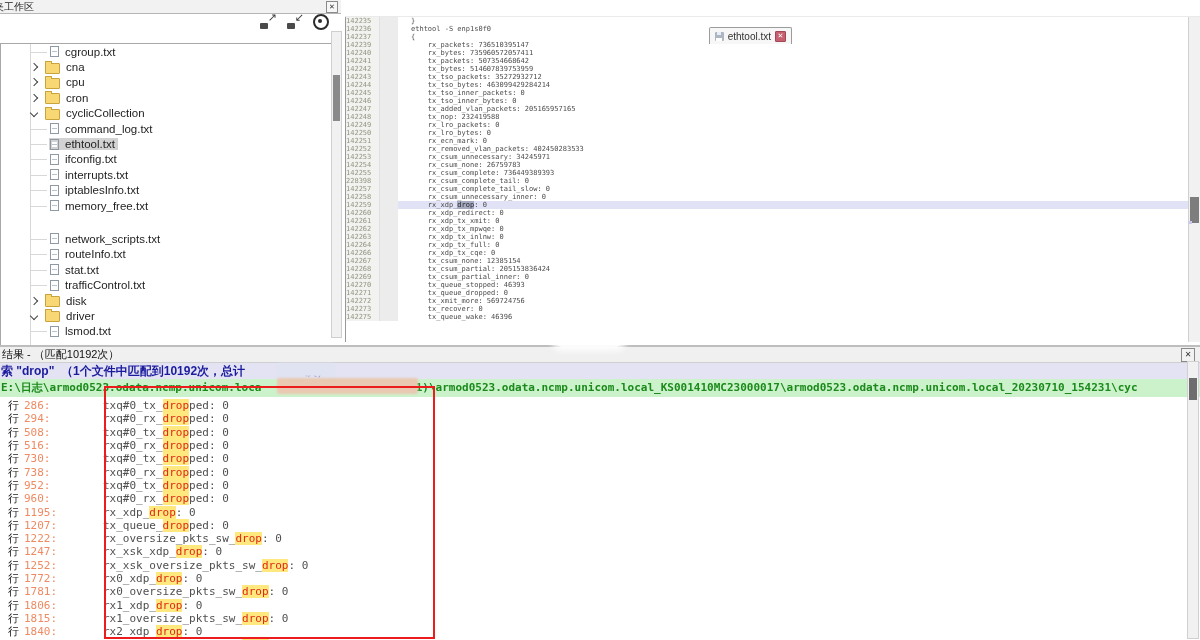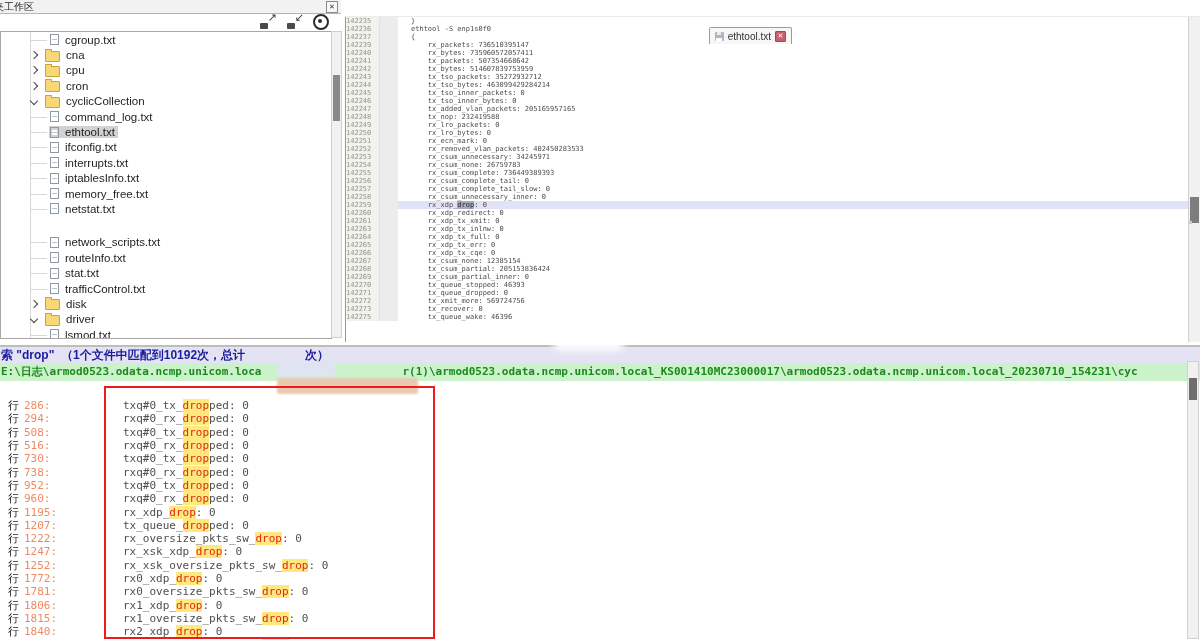--- a/index.html
+++ b/index.html
@@ -14,21 +14,21 @@
   .wsp-title .t{display:inline-block;margin-left:-6px}
   .wsp-close{position:absolute;right:7px;top:1px;width:10px;height:10px;border:1px solid #8a8a8a;
              background:#f6f6f6;font-size:7px;line-height:9px;text-align:center;color:#333;cursor:default}
   .wsp-toolbar{position:absolute;right:16px;top:14px;display:flex;gap:9px;align-items:center}
   .icon-btn{width:18px;height:15px;position:relative}
   .icon-btn .box{position:absolute;left:1px;bottom:1px;width:8px;height:6px;background:#4a4a4a;border-radius:1px}
   .icon-btn .arr{position:absolute;right:0;top:-4px;font-size:11px;color:#3a3a3a}
   .loc{width:12px;height:12px;border:2px solid #2b2b2b;border-radius:50%;position:relative}
   .loc::after{content:'';position:absolute;left:3px;top:3px;width:4px;height:4px;background:#2b2b2b;border-radius:50%}
 
-  .tree-box{position:absolute;left:0;top:31px;width:331px;height:306px;border-top:1px solid #a8a8a8;
+  .tree-box{position:absolute;left:0;top:43px;width:331px;height:306px;border-top:1px solid #a8a8a8;
             border-left:1px solid #a8a8a8;border-bottom:1px solid #a8a8a8;background:#fff;overflow:hidden}
   .guide{position:absolute;left:29px;top:0;height:100%;border-left:1px solid #d8d8d8}
   .trow{position:relative;height:15.4px;display:flex;align-items:center;font-size:11.5px;color:#1e1e1e;cursor:default}
   .trow.folder{padding-left:30px}
   .trow.file{padding-left:48px}
   .trow.gap{height:18px}
   .trow .stub{position:absolute;left:30px;top:50%;width:16px;border-top:1px solid #d8d8d8}
   .chev{width:5px;height:5px;border-right:1.5px solid #444;border-bottom:1.5px solid #444;margin-right:7px;flex:none}
   .chev.right{transform:rotate(-45deg)}
   .chev.down{transform:rotate(45deg)}
@@ -86,21 +86,21 @@
              background:#f2f2f2;text-align:center;font-size:8px;line-height:11px;color:#333}
   .res-summary{height:16px;background:#e3e3f3;color:#1b1b9e;font-weight:bold;font-size:12px;
                line-height:16px;white-space:pre;padding-left:1px}
   .res-path{height:18px;background:#ccf2cc;color:#1b8a1b;font-weight:bold;white-space:pre;
             font-family:"DejaVu Sans Mono",monospace;font-size:11px;line-height:18px;overflow:hidden;padding-left:1px}
   #rrows{position:absolute;left:0;top:52px;width:1186px;bottom:0;overflow:hidden;
          font-family:"DejaVu Sans Mono",monospace;font-size:11px}
   .rrow{height:13.3px;display:flex;align-items:center;white-space:pre}
   .rh{padding-left:8px;width:16px;color:#222;font-family:"Liberation Sans",sans-serif;font-size:11px;flex:none}
   .rnum{width:59px;text-align:left;color:#ef8a63;flex:none}
-  .rtext{margin-left:40px;color:#4f4f4f}
+  .rtext{margin-left:20px;color:#4f4f4f}
   .rmatch{color:#e02818;background:#ffe87d}
   #rsb{position:absolute;left:1187px;top:361px;width:12px;height:278px;background:#f1f1f1;
        border:1px solid #d0d0d0;box-sizing:border-box}
   #rsb .thumb{position:absolute;left:1px;top:16px;width:8px;height:22px;background:#6e6e6e}
 
   
   #redbox{position:absolute;left:104px;top:386px;width:327px;height:249px;border:2px solid #ec1c1c;z-index:6}
   #redact-blue{position:absolute;left:277px;top:363px;width:58px;height:14px;background:#dfe3f2;
                filter:blur(1.2px);border-radius:2px;z-index:5}
   #redact-green{position:absolute;left:277px;top:378px;width:141px;height:16px;background:#eac9b2;
@@ -198,27 +198,20 @@
           <span class="hl">
             <span class="fic"></span>
             <span>iptablesInfo.txt</span>
           </span>
         </div>
         <div class="trow file">
           <span class="stub"></span>
           <span class="hl">
             <span class="fic"></span>
             <span>memory_free.txt</span>
-          </span>
-        </div>
-        <div class="trow file">
-          <span class="stub"></span>
-          <span class="hl">
-            <span class="fic"></span>
-            <span>netstat.txt</span>
           </span>
         </div>
         <div class="trow gap"></div>
         <div class="trow file">
           <span class="stub"></span>
           <span class="hl">
             <span class="fic"></span>
             <span>network_scripts.txt</span>
           </span>
         </div>
@@ -315,45 +308,49 @@
     <div class="eline"><span class="lnum">142246</span><span class="lmargin"></span><span class="ltext">    tx_tso_inner_bytes: 0</span></div>
     <div class="eline"><span class="lnum">142247</span><span class="lmargin"></span><span class="ltext">    tx_added_vlan_packets: 205165957165</span></div>
     <div class="eline"><span class="lnum">142248</span><span class="lmargin"></span><span class="ltext">    tx_nop: 232419588</span></div>
     <div class="eline"><span class="lnum">142249</span><span class="lmargin"></span><span class="ltext">    rx_lro_packets: 0</span></div>
     <div class="eline"><span class="lnum">142250</span><span class="lmargin"></span><span class="ltext">    rx_lro_bytes: 0</span></div>
     <div class="eline"><span class="lnum">142251</span><span class="lmargin"></span><span class="ltext">    rx_ecn_mark: 0</span></div>
     <div class="eline"><span class="lnum">142252</span><span class="lmargin"></span><span class="ltext">    rx_removed_vlan_packets: 402450283533</span></div>
     <div class="eline"><span class="lnum">142253</span><span class="lmargin"></span><span class="ltext">    rx_csum_unnecessary: 34245971</span></div>
     <div class="eline"><span class="lnum">142254</span><span class="lmargin"></span><span class="ltext">    rx_csum_none: 26759783</span></div>
     <div class="eline"><span class="lnum">142255</span><span class="lmargin"></span><span class="ltext">    rx_csum_complete: 736449389393</span></div>
-    <div class="eline"><span class="lnum">142256</span><span class="lmargin"></span><span class="ltext">    rx_csum_complete_tail: 0</span></div>
+    <div class="eline"><span class="lnum">228398</span><span class="lmargin"></span><span class="ltext">    rx_csum_complete_tail: 0</span></div>
     <div class="eline"><span class="lnum">142257</span><span class="lmargin"></span><span class="ltext">    rx_csum_complete_tail_slow: 0</span></div>
     <div class="eline"><span class="lnum">142258</span><span class="lmargin"></span><span class="ltext">    rx_csum_unnecessary_inner: 0</span></div>
     <div class="eline current"><span class="lnum">142259</span><span class="lmargin"></span><span class="ltext">    rx_xdp_<span class="lsel">drop</span>: 0</span></div>
     <div class="eline"><span class="lnum">142260</span><span class="lmargin"></span><span class="ltext">    rx_xdp_redirect: 0</span></div>
     <div class="eline"><span class="lnum">142261</span><span class="lmargin"></span><span class="ltext">    rx_xdp_tx_xmit: 0</span></div>
+    <div class="eline"><span class="lnum">142262</span><span class="lmargin"></span><span class="ltext">    rx_xdp_tx_mpwqe: 0</span></div>
     <div class="eline"><span class="lnum">142263</span><span class="lmargin"></span><span class="ltext">    rx_xdp_tx_inlnw: 0</span></div>
     <div class="eline"><span class="lnum">142264</span><span class="lmargin"></span><span class="ltext">    rx_xdp_tx_full: 0</span></div>
-    <div class="eline"><span class="lnum">142265</span><span class="lmargin"></span><span class="ltext">    rx_xdp_tx_err: 0</span></div>
     <div class="eline"><span class="lnum">142266</span><span class="lmargin"></span><span class="ltext">    rx_xdp_tx_cqe: 0</span></div>
     <div class="eline"><span class="lnum">142267</span><span class="lmargin"></span><span class="ltext">    tx_csum_none: 12385154</span></div>
     <div class="eline"><span class="lnum">142268</span><span class="lmargin"></span><span class="ltext">    tx_csum_partial: 205153836424</span></div>
     <div class="eline"><span class="lnum">142269</span><span class="lmargin"></span><span class="ltext">    tx_csum_partial_inner: 0</span></div>
     <div class="eline"><span class="lnum">142270</span><span class="lmargin"></span><span class="ltext">    tx_queue_stopped: 46393</span></div>
     <div class="eline"><span class="lnum">142271</span><span class="lmargin"></span><span class="ltext">    tx_queue_dropped: 0</span></div>
     <div class="eline"><span class="lnum">142272</span><span class="lmargin"></span><span class="ltext">    tx_xmit_more: 569724756</span></div>
     <div class="eline"><span class="lnum">142273</span><span class="lmargin"></span><span class="ltext">    tx_recover: 0</span></div>
     <div class="eline"><span class="lnum">142275</span><span class="lmargin"></span><span class="ltext">    tx_queue_wake: 46396</span></div>
   </div>
 <div id="esb">
   <div class="thumb"></div>
   <div class="mark"></div>
 </div>
 
 <div id="bottom">
+  <div class="res-title">
+    <span>结果 - （匹配10192次）</span>
+    <div class="res-close">✕</div>
+  </div>
   <div class="res-summary"><span>索 "drop"  （1个文件中匹配到10192次，总计</span><span style="display:inline-block;width:60px"></span><span>次）</span></div>
   <div class="res-path"><span>E:\日志\armod0523.odata.ncmp.unicom.loca</span><span style="display:inline-block;width:141px"></span><span>r(1)\armod0523.odata.ncmp.unicom.local_KS001410MC23000017\armod0523.odata.ncmp.unicom.local_20230710_154231\cyc</span></div>
   <div id="rrows">
       <div class="rrow"><span class="rh">行</span><span class="rnum">286:</span><span class="rtext">txq#0_tx_<span class="rmatch">drop</span>ped: 0</span></div>
       <div class="rrow"><span class="rh">行</span><span class="rnum">294:</span><span class="rtext">rxq#0_rx_<span class="rmatch">drop</span>ped: 0</span></div>
       <div class="rrow"><span class="rh">行</span><span class="rnum">508:</span><span class="rtext">txq#0_tx_<span class="rmatch">drop</span>ped: 0</span></div>
       <div class="rrow"><span class="rh">行</span><span class="rnum">516:</span><span class="rtext">rxq#0_rx_<span class="rmatch">drop</span>ped: 0</span></div>
       <div class="rrow"><span class="rh">行</span><span class="rnum">730:</span><span class="rtext">txq#0_tx_<span class="rmatch">drop</span>ped: 0</span></div>
       <div class="rrow"><span class="rh">行</span><span class="rnum">738:</span><span class="rtext">rxq#0_rx_<span class="rmatch">drop</span>ped: 0</span></div>
       <div class="rrow"><span class="rh">行</span><span class="rnum">952:</span><span class="rtext">txq#0_tx_<span class="rmatch">drop</span>ped: 0</span></div>

